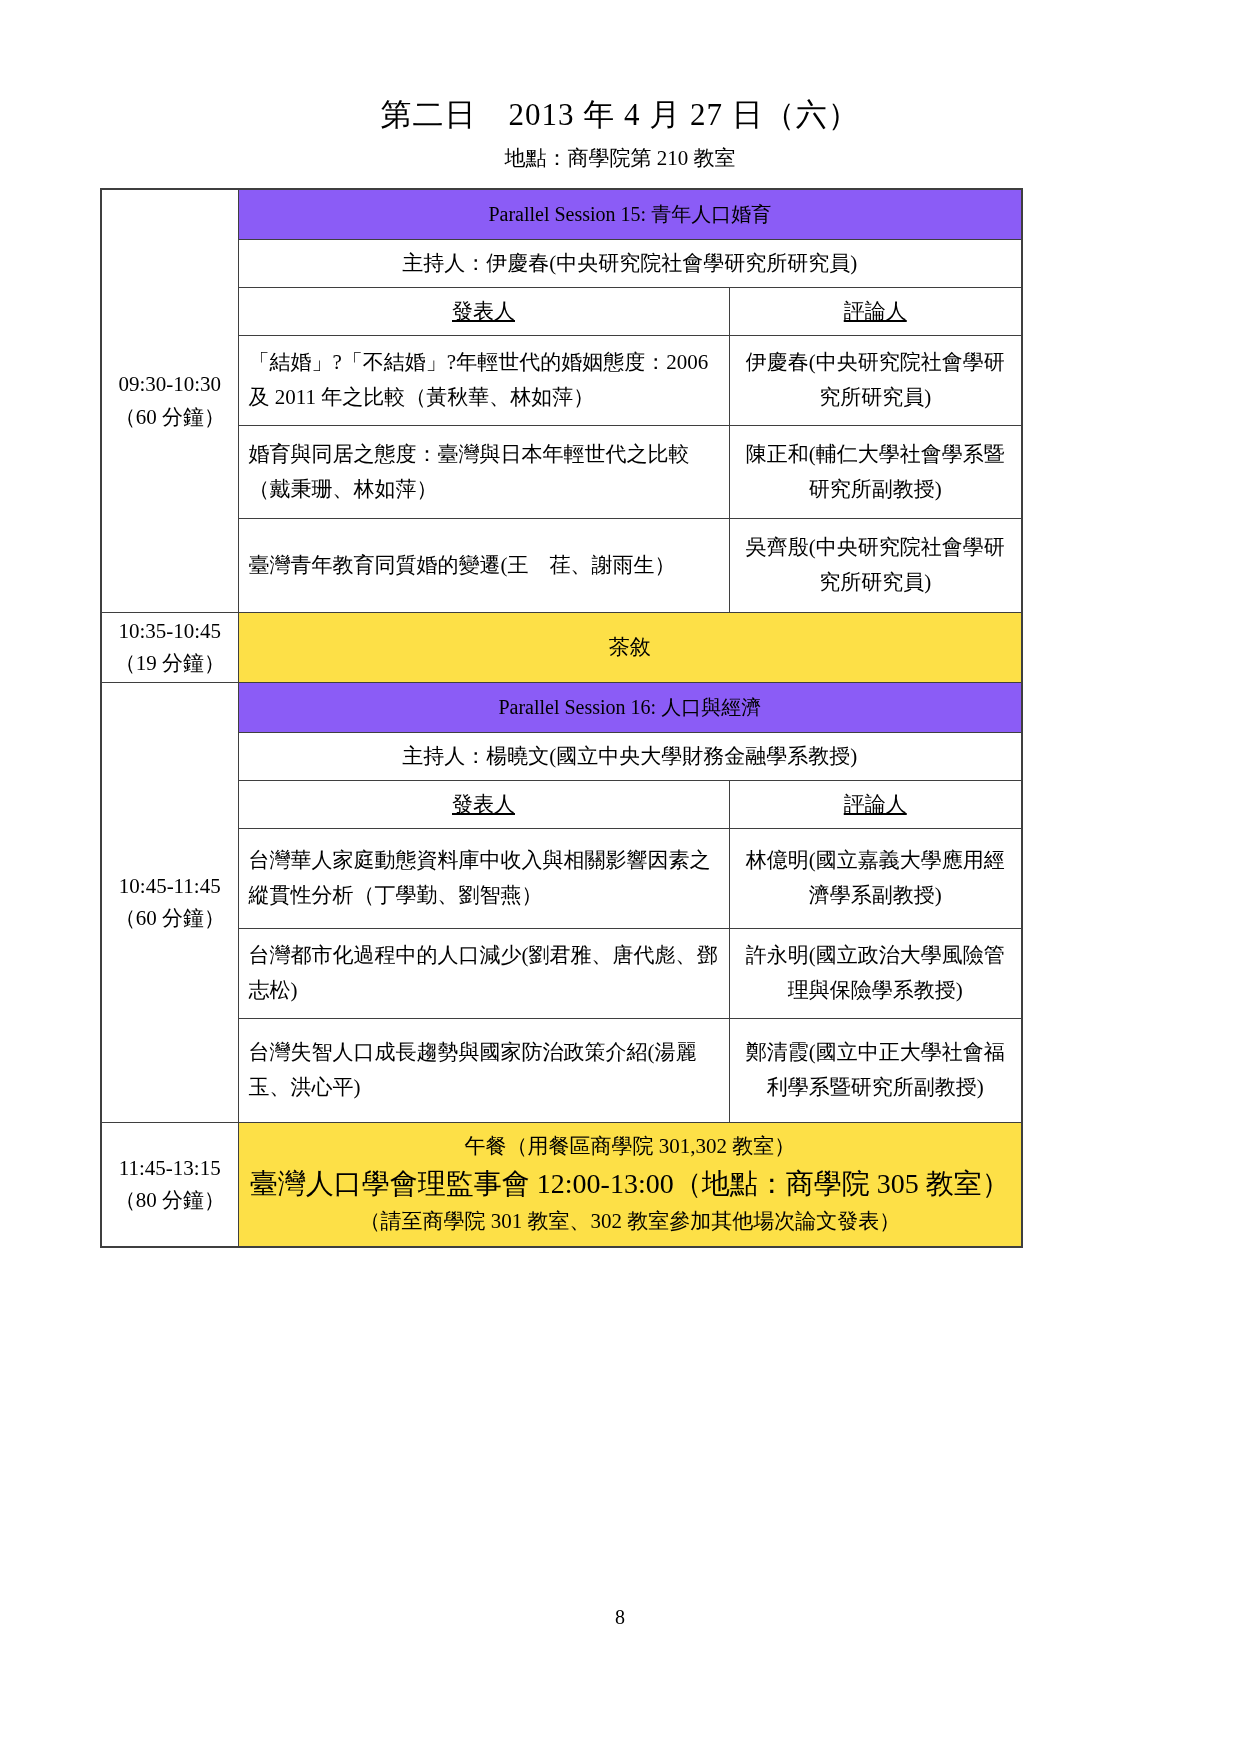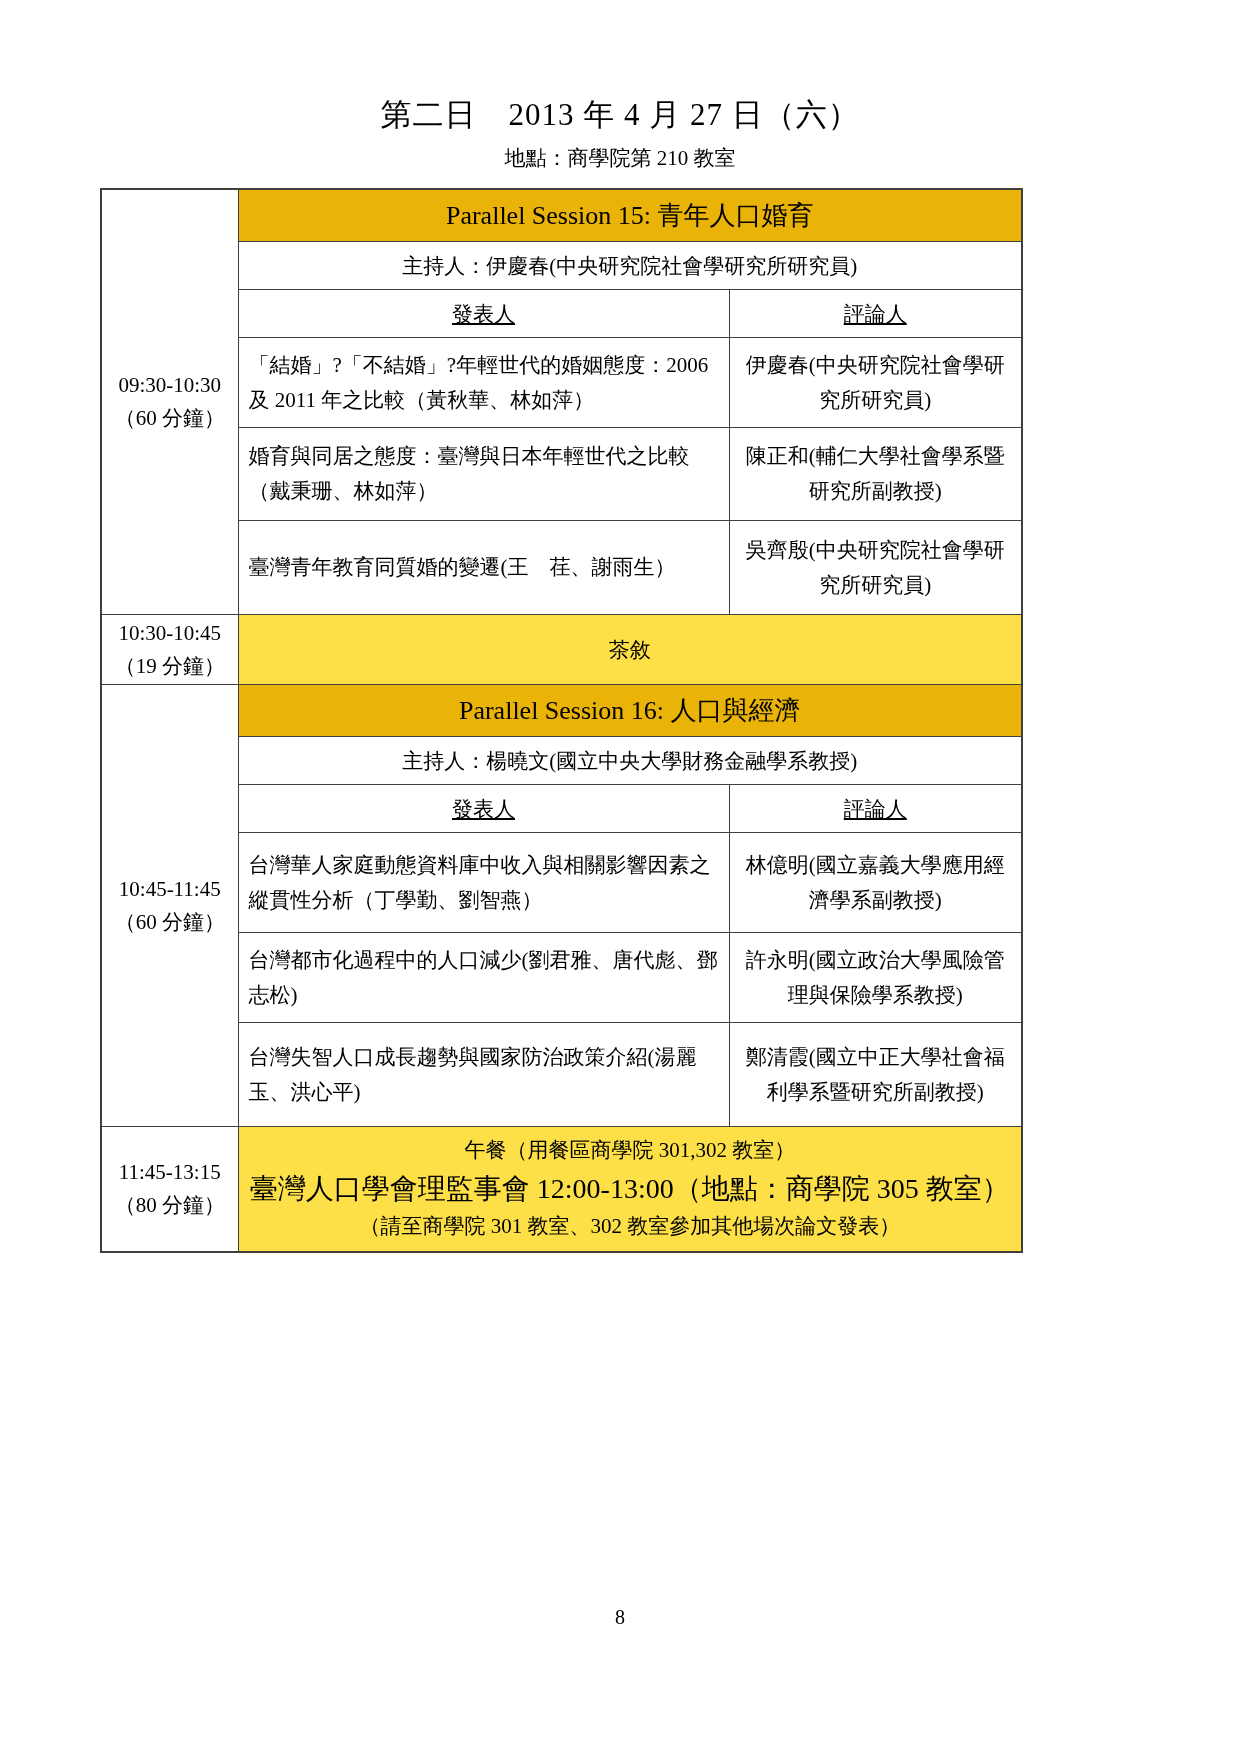--- a/index.html
+++ b/index.html
@@ -33,21 +33,21 @@
     width: 921px;
     border: 2px solid #3f3f3f;
   }
   col.c-time { width: 137px; }
   col.c-presenter { width: 491px; }
   col.c-commenter { width: 293px; }
 
   td { border: 1px solid #3f3f3f; font-size: 21px; vertical-align: middle; padding: 4px 8px; }
 
   td.time-cell { text-align: center; line-height: 1.55; padding: 2px; }
-  td.session-cell { background: #eab308; text-align: center; font-size: 26px; padding: 8px; }
+  td.session-cell { background: #8b5cf6; text-align: center; font-size: 20px; padding: 8px; }
   td.moderator-cell { text-align: center; padding: 2px; }
   td.colhdr-cell { text-align: center; padding: 2px; text-decoration: underline; }
   td.presenter-cell { text-align: left; line-height: 1.65; padding: 6px 10px; }
   td.commenter-cell { text-align: center; line-height: 1.65; padding: 6px 6px; }
   td.break-cell { background: #fde047; text-align: center; padding: 2px; }
 
   tr.h-session { height: 50px; }
   tr.h-mod { height: 48px; }
   tr.h-colhdr { height: 48px; }
   tr.h-r90  { height: 90px; }
@@ -108,21 +108,21 @@
         <td class="presenter-cell">婚育與同居之態度：臺灣與日本年輕世代之比較（戴秉珊、林如萍）</td>
         <td class="commenter-cell">陳正和(輔仁大學社會學系暨研究所副教授)</td>
       </tr>
       <tr class="h-r94">
         <td class="presenter-cell">臺灣青年教育同質婚的變遷(王　荏、謝雨生）</td>
         <td class="commenter-cell">吳齊殷(中央研究院社會學研究所研究員)</td>
       </tr>
 
       <tr class="h-tea">
         <td class="time-cell">
-          <div>10:30-10:45</div>
+          <div>10:35-10:45</div>
           <div>（19 分鐘）</div>
         </td>
         <td class="break-cell" colspan="2">茶敘</td>
       </tr>
 
       <tr class="h-session">
         <td class="time-cell" rowspan="6">
           <div>10:45-11:45</div>
           <div>（60 分鐘）</div>
         </td>

